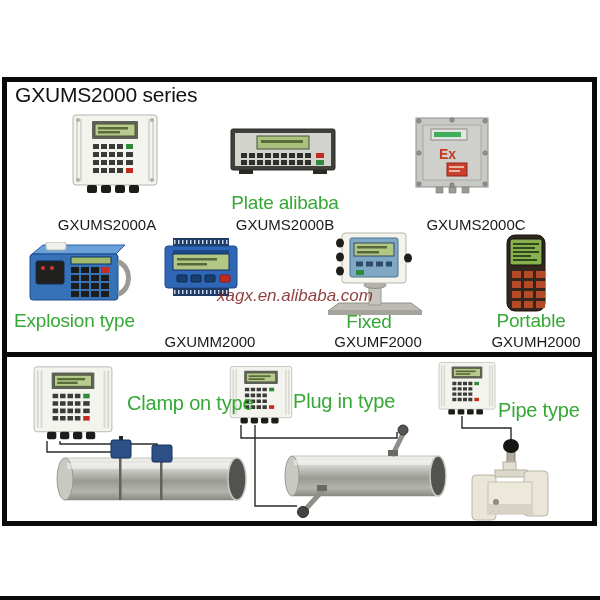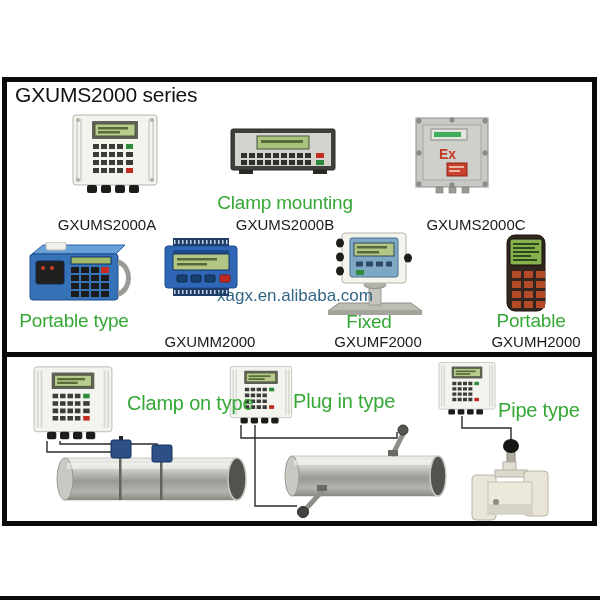--- a/index.html
+++ b/index.html
@@ -9,22 +9,22 @@
          border:5px solid #0a0a0a;background:#fff;box-sizing:border-box;}
   .divider{position:absolute;left:2px;top:352px;width:595px;height:5px;background:#0a0a0a;}
   .bottom-edge{position:absolute;left:0;top:596px;width:600px;height:4px;background:#0a0a0a;}
   .title{position:absolute;left:15px;top:83px;font-size:21px;letter-spacing:-0.2px;
          color:#111;white-space:nowrap;}
   .glabel{position:absolute;color:#35a835;font-size:19px;letter-spacing:-0.2px;
           white-space:nowrap;text-align:center;}
   .glabel.big{font-size:20px;}
   .model{position:absolute;color:#1a1a1a;font-size:15px;text-align:center;white-space:nowrap;}
   .dev{position:absolute;}
-  .watermark{position:absolute;left:217px;top:286px;font-size:17px;color:#0c4a6e;
-             opacity:.85;white-space:nowrap;}
+  .watermark{position:absolute;left:217px;top:286px;font-size:17px;color:#7f1d1d;
+             opacity:.85;white-space:nowrap;font-style:italic;}
 </style>
 </head>
 <body>
 
 <div class="canvas">
 
   <div class="frame"></div>
   <div class="divider"></div>
   <div class="bottom-edge"></div>
 
@@ -94,21 +94,21 @@
     <rect x="37" y="51" width="15" height="2" fill="#eab4a4"></rect>
     <rect x="37" y="55" width="11" height="2" fill="#eab4a4"></rect>
     <g fill="#9a9a96" stroke="#7a7a76" stroke-width="0.6">
       <rect x="24" y="72" width="7" height="6"></rect>
         <rect x="37" y="72" width="7" height="6"></rect>
         <rect x="50" y="72" width="7" height="6"></rect>
     </g>
   </svg>
 
   <div class="model" style="left:17px;top:216px;width:180px">GXUMS2000A</div>
-  <div class="glabel" style="left:195px;top:192px;width:180px">Clamp mounting</div>
+  <div class="glabel" style="left:195px;top:192px;width:180px">Plate alibaba</div>
   <div class="model" style="left:195px;top:216px;width:180px">GXUMS2000B</div>
   <div class="model" style="left:378px;top:216px;width:196px">GXUMS2000C</div>
 
   <svg class="dev" style="left:22px;top:242px;width:112px;height:62px" viewBox="0 0 112 62">
     <polygon points="10,12 21,3 103,3 94,12" fill="#6aa0d8" stroke="#2a5fa8"></polygon>
     <rect x="24" y="0" width="20" height="8" rx="2" fill="#f0f0ec" stroke="#b8b8b0"></rect>
     <rect x="8" y="12" width="88" height="46" rx="3" fill="#3572b8" stroke="#1d4a8a"></rect>
     <rect x="14" y="19" width="28" height="23" rx="2" fill="#20201e" stroke="#122a4e"></rect>
     <circle cx="21" cy="26" r="2" fill="#d43a2a"></circle>
       <circle cx="30" cy="26" r="2" fill="#d43a2a"></circle>
@@ -166,21 +166,21 @@
     <rect x="15" y="22" width="18" height="2" fill="#2f4a1a"></rect>
     <rect x="15" y="26" width="24" height="2" fill="#2f4a1a"></rect>
     <g stroke="#b54a26" stroke-width="7" stroke-dasharray="9 3" fill="none">
       <path d="M14,41.5 H47"></path>
         <path d="M14,51.5 H47"></path>
         <path d="M14,61.5 H47"></path>
         <path d="M14,71.5 H47"></path>
     </g>
   </svg>
 
-  <div class="glabel" style="left:14px;top:310px;width:120px">Portable type</div>
+  <div class="glabel" style="left:14px;top:310px;width:120px">Explosion type</div>
   <div class="model" style="left:150px;top:333px;width:120px">GXUMM2000</div>
   <div class="glabel" style="left:309px;top:311px;width:120px">Fixed</div>
   <div class="model" style="left:318px;top:333px;width:120px">GXUMF2000</div>
   <div class="glabel" style="left:471px;top:310px;width:120px">Portable</div>
   <div class="model" style="left:476px;top:333px;width:120px">GXUMH2000</div>
 
   <div class="watermark">xagx.en.alibaba.com</div>
 
   <svg class="dev" style="left:31px;top:365px;width:84px;height:76px" viewBox="0 0 90 82">
     <rect x="3" y="2" width="84" height="70" rx="3" fill="#f4f4ef" stroke="#b5b5ad"></rect>

